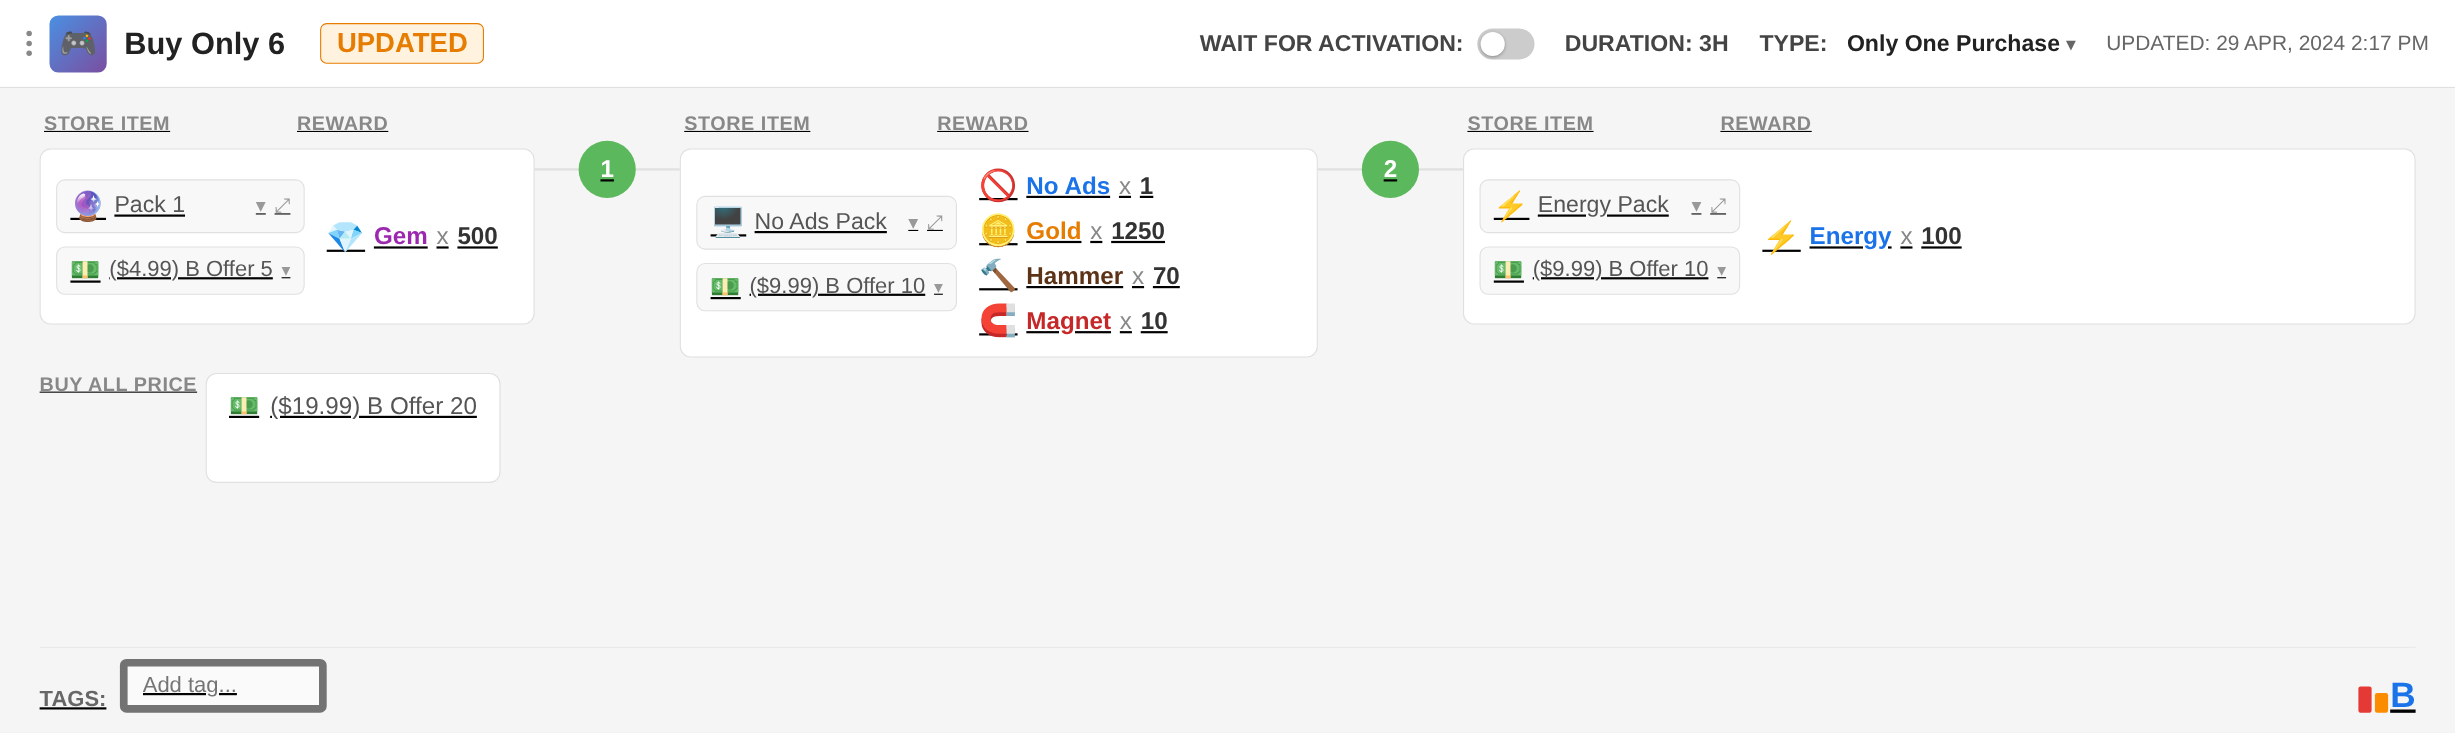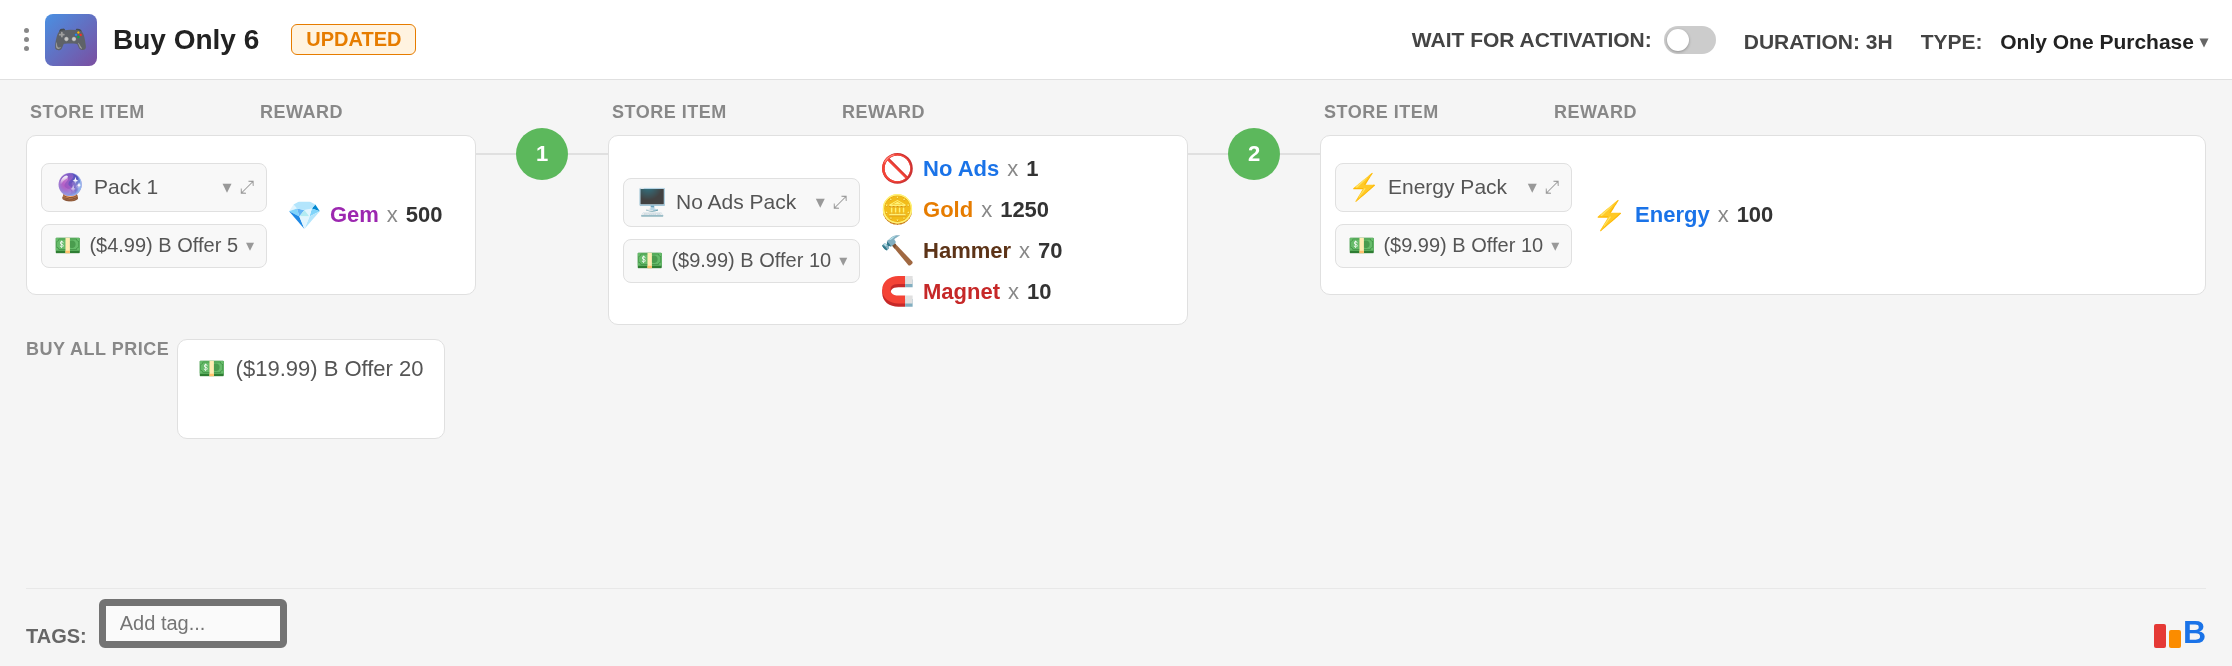--- a/index.html
+++ b/index.html
@@ -57,27 +57,27 @@
       font-weight: 600;
       color: #222;
       margin-right: 16px;
     }
     .updated-badge {
       background: #fff3e0;
       color: #e67c00;
       border: 1.5px solid #e67c00;
       border-radius: 6px;
       padding: 3px 14px;
-      font-size: 20px;
+      font-size: 25px;
       font-weight: 600;
     }
     .header-spacer { flex: 1; }
     .header-controls {
       display: flex;
-      align-items: flex-end;
+      align-items: center;
       gap: 28px;
     }
     .wait-activation {
       display: flex;
       align-items: center;
       gap: 12px;
       font-size: 21px;
       font-weight: 600;
       color: #444;
     }
@@ -126,25 +126,26 @@
     }
     .updated-time {
       font-size: 19px;
       color: #666;
       font-weight: 500;
     }
 
     
     .main-content {
       flex: 1;
-      padding: 18px 26px;
+      padding: 18px 36px;
       display: flex;
       flex-direction: column;
       gap: 14px;
       overflow: hidden;
+      text-decoration: underline;
     }
 
     .col-header {
       font-size: 18px;
       font-weight: 600;
       color: #888;
       text-transform: uppercase;
       letter-spacing: 0.5px;
       padding: 4px 0 8px 4px;
     }
@@ -389,20 +390,21 @@
         <div class="toggle"></div>
       </div>
       <span class="duration-label">DURATION: 3H</span>
       <span class="type-label">
         <span>TYPE:</span>
         <span class="type-dropdown">
           &nbsp;<span class="type-value">Only One Purchase</span>
           <span class="chevron-down">▾</span>
         </span>
       </span>
+      <span class="updated-time">UPDATED: 29 APR, 2024 2:17 PM</span>
     </div>
   </div>
 
   <div class="main-content">
 
     <div class="all-sections">
 
       <div class="section-wrapper">
         <div class="section-headers-row">
           <div class="col-header col-header-store">STORE ITEM</div>

